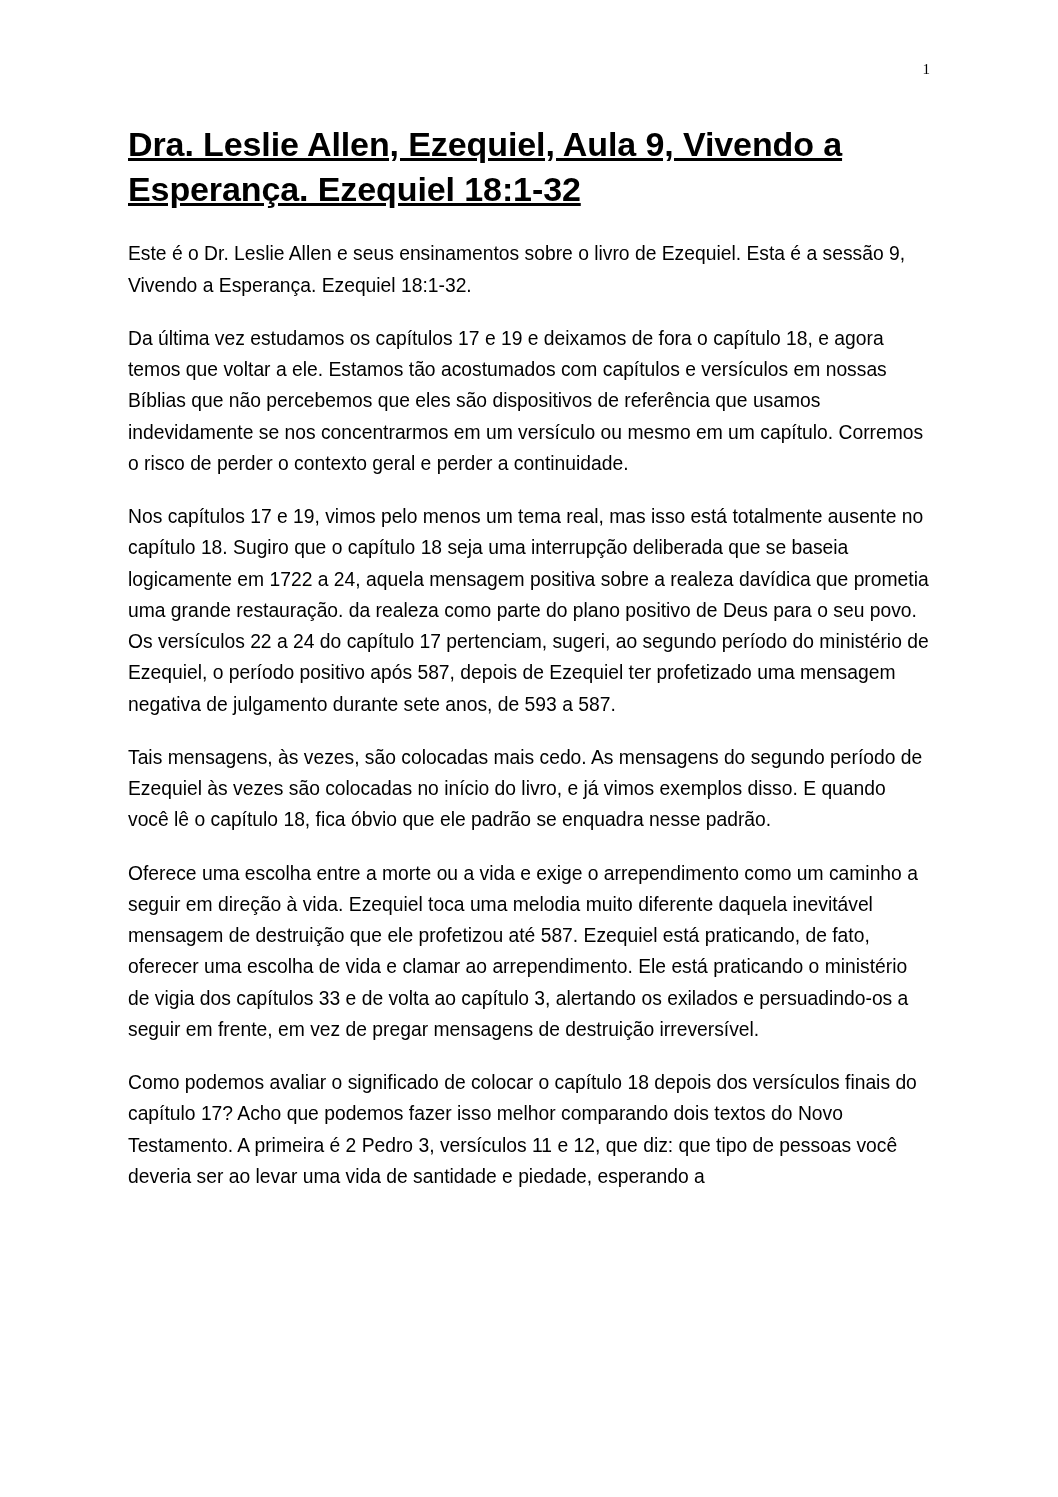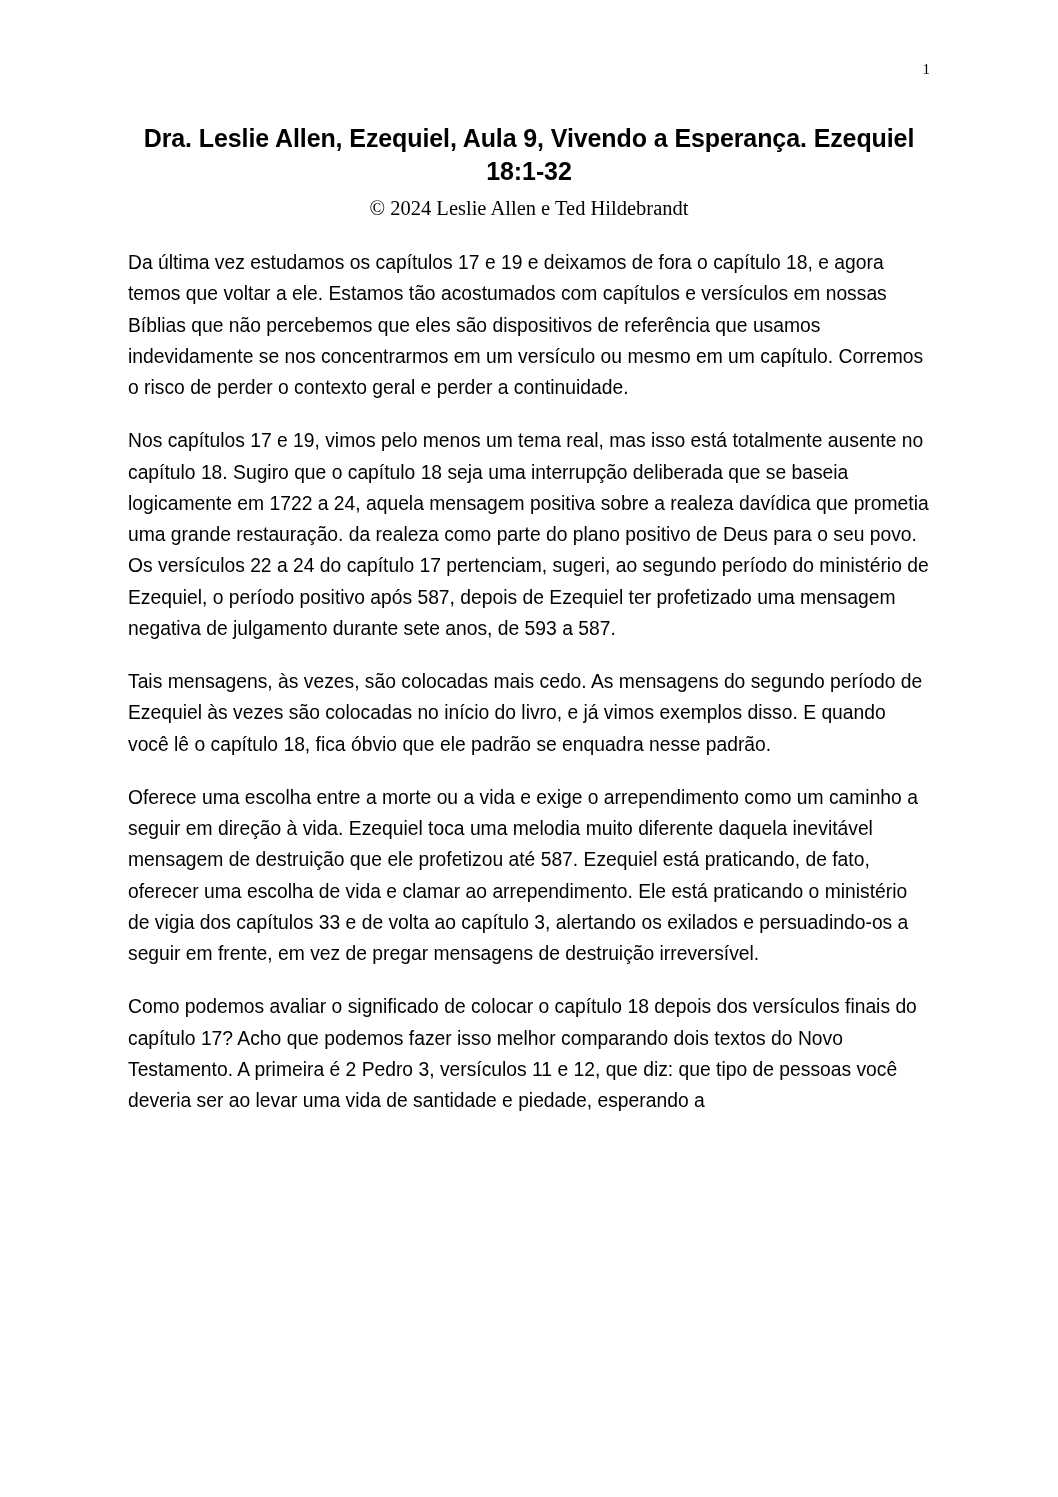--- a/index.html
+++ b/index.html
@@ -24,25 +24,26 @@
     position: absolute;
     top: 62px;
     right: 128px;
     font-family: "Liberation Serif", serif;
     font-size: 15px;
     color: #000000;
     line-height: 1;
   }
   .doc-title {
     margin: 62px 0 0 0;
-    font-size: 25px;
+    font-size: 34px;
     font-weight: bold;
-    text-align: center;
+    text-align: left;
     line-height: 1.33;
     letter-spacing: -0.1px;
+    text-decoration: underline;
   }
   .doc-copyright {
     margin: 6px 0 0 0;
     font-family: "Liberation Serif", serif;
     font-size: 20.5px;
     text-align: center;
     line-height: 1.3;
   }
   .body-copy {
     margin-top: 26px;
@@ -60,23 +61,23 @@
 </style>
 </head>
 <body>
 
 <div class="page">
 
   <div class="page-number">1</div>
 
   <h1 class="doc-title">Dra. Leslie Allen, Ezequiel, Aula 9, Vivendo a Esperança. Ezequiel 18:1-32</h1>
 
-  <div class="doc-copyright">© 2024 Leslie Allen e Ted Hildebrandt</div>
 
   <div class="body-copy">
+    <p>Este é o Dr. Leslie Allen e seus ensinamentos sobre o livro de Ezequiel. Esta é a sessão 9, Vivendo a Esperança. Ezequiel 18:1-32.</p>
     <p>Da última vez estudamos os capítulos 17 e 19 e deixamos de fora o capítulo 18, e agora temos que voltar a ele. Estamos tão acostumados com capítulos e versículos em nossas Bíblias que não percebemos que eles são dispositivos de referência que usamos indevidamente se nos concentrarmos em um versículo ou mesmo em um capítulo. Corremos o risco de perder o contexto geral e perder a continuidade.</p>
     <p>Nos capítulos 17 e 19, vimos pelo menos um tema real, mas isso está totalmente ausente no capítulo 18. Sugiro que o capítulo 18 seja uma interrupção deliberada que se baseia logicamente em 1722 a 24, aquela mensagem positiva sobre a realeza davídica que prometia uma grande restauração. da realeza como parte do plano positivo de Deus para o seu povo. Os versículos 22 a 24 do capítulo 17 pertenciam, sugeri, ao segundo período do ministério de Ezequiel, o período positivo após 587, depois de Ezequiel ter profetizado uma mensagem negativa de julgamento durante sete anos, de 593 a 587.</p>
     <p>Tais mensagens, às vezes, são colocadas mais cedo. As mensagens do segundo período de Ezequiel às vezes são colocadas no início do livro, e já vimos exemplos disso. E quando você lê o capítulo 18, fica óbvio que ele padrão se enquadra nesse padrão.</p>
     <p>Oferece uma escolha entre a morte ou a vida e exige o arrependimento como um caminho a seguir em direção à vida. Ezequiel toca uma melodia muito diferente daquela inevitável mensagem de destruição que ele profetizou até 587. Ezequiel está praticando, de fato, oferecer uma escolha de vida e clamar ao arrependimento. Ele está praticando o ministério de vigia dos capítulos 33 e de volta ao capítulo 3, alertando os exilados e persuadindo-os a seguir em frente, em vez de pregar mensagens de destruição irreversível.</p>
     <p>Como podemos avaliar o significado de colocar o capítulo 18 depois dos versículos finais do capítulo 17? Acho que podemos fazer isso melhor comparando dois textos do Novo Testamento. A primeira é 2 Pedro 3, versículos 11 e 12, que diz: que tipo de pessoas você deveria ser ao levar uma vida de santidade e piedade, esperando a</p>
   </div>
 
 </div>
 
 </body></html>

